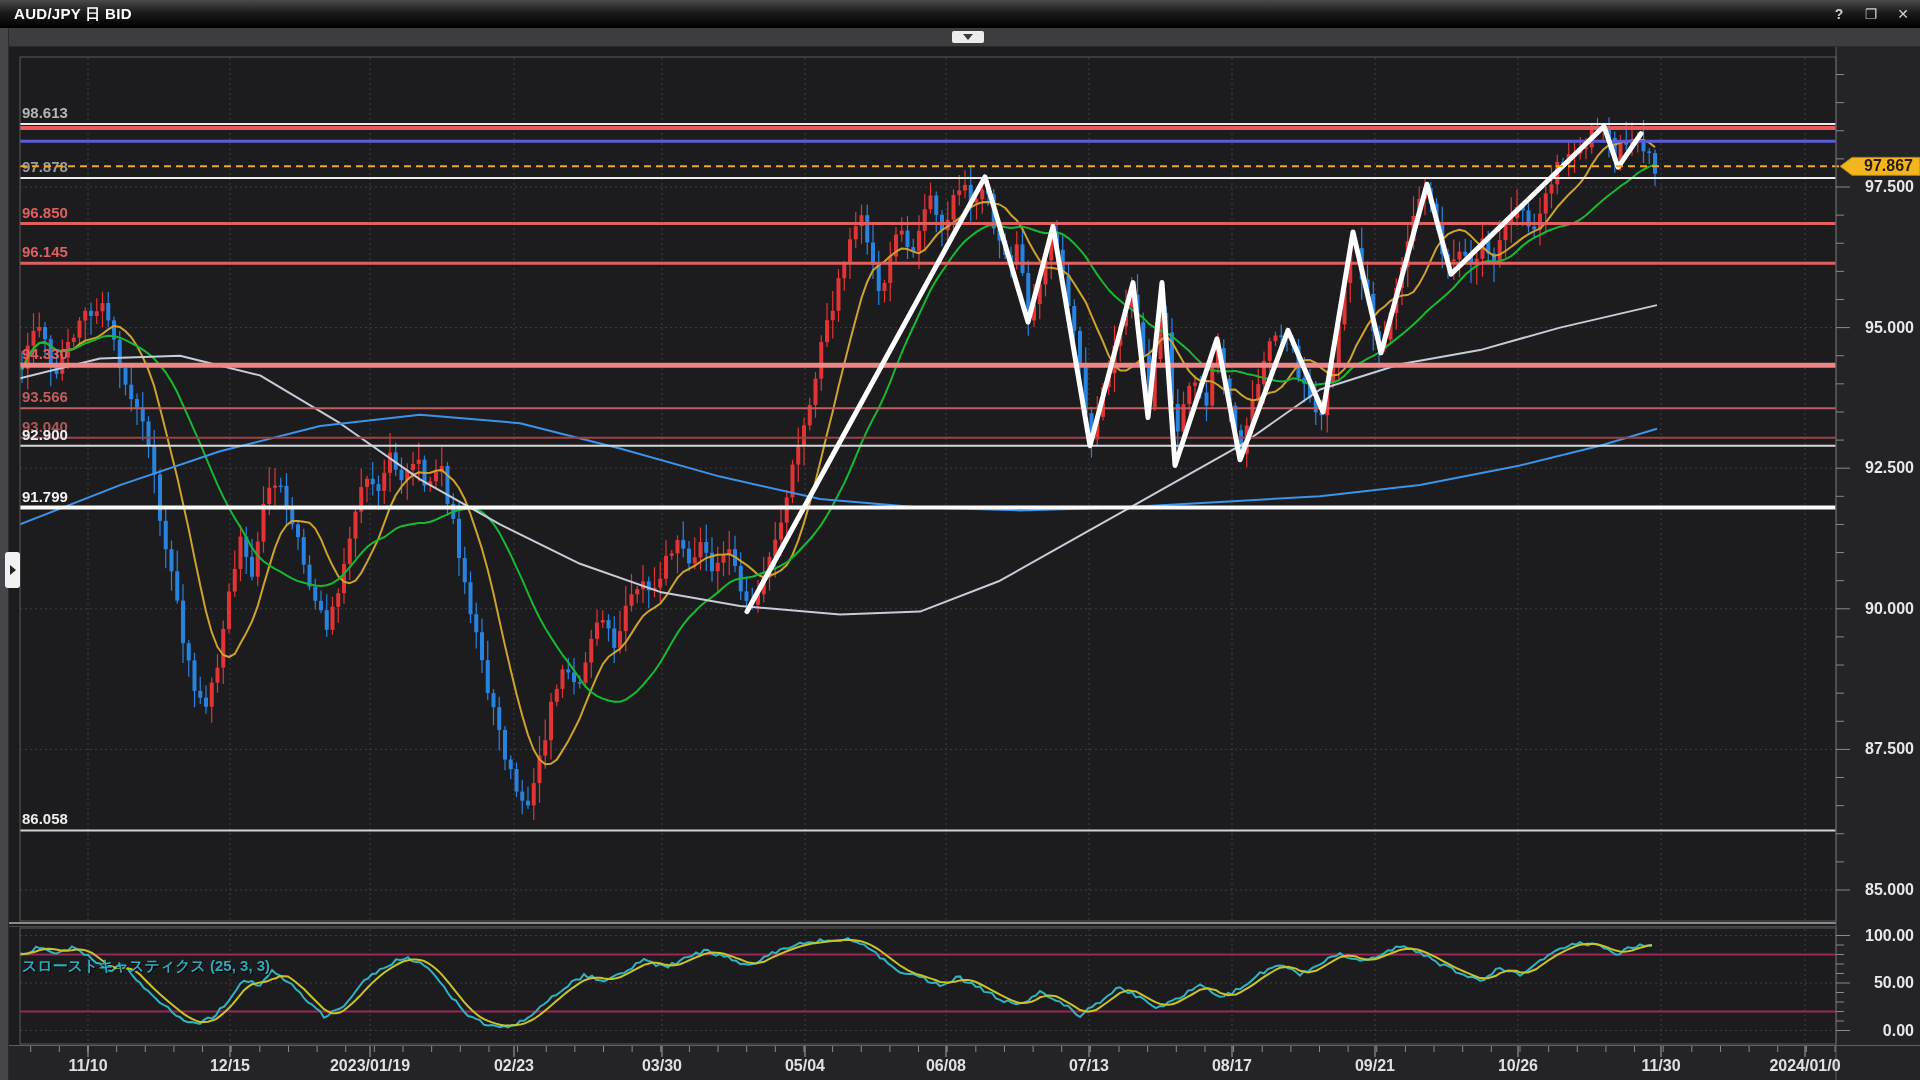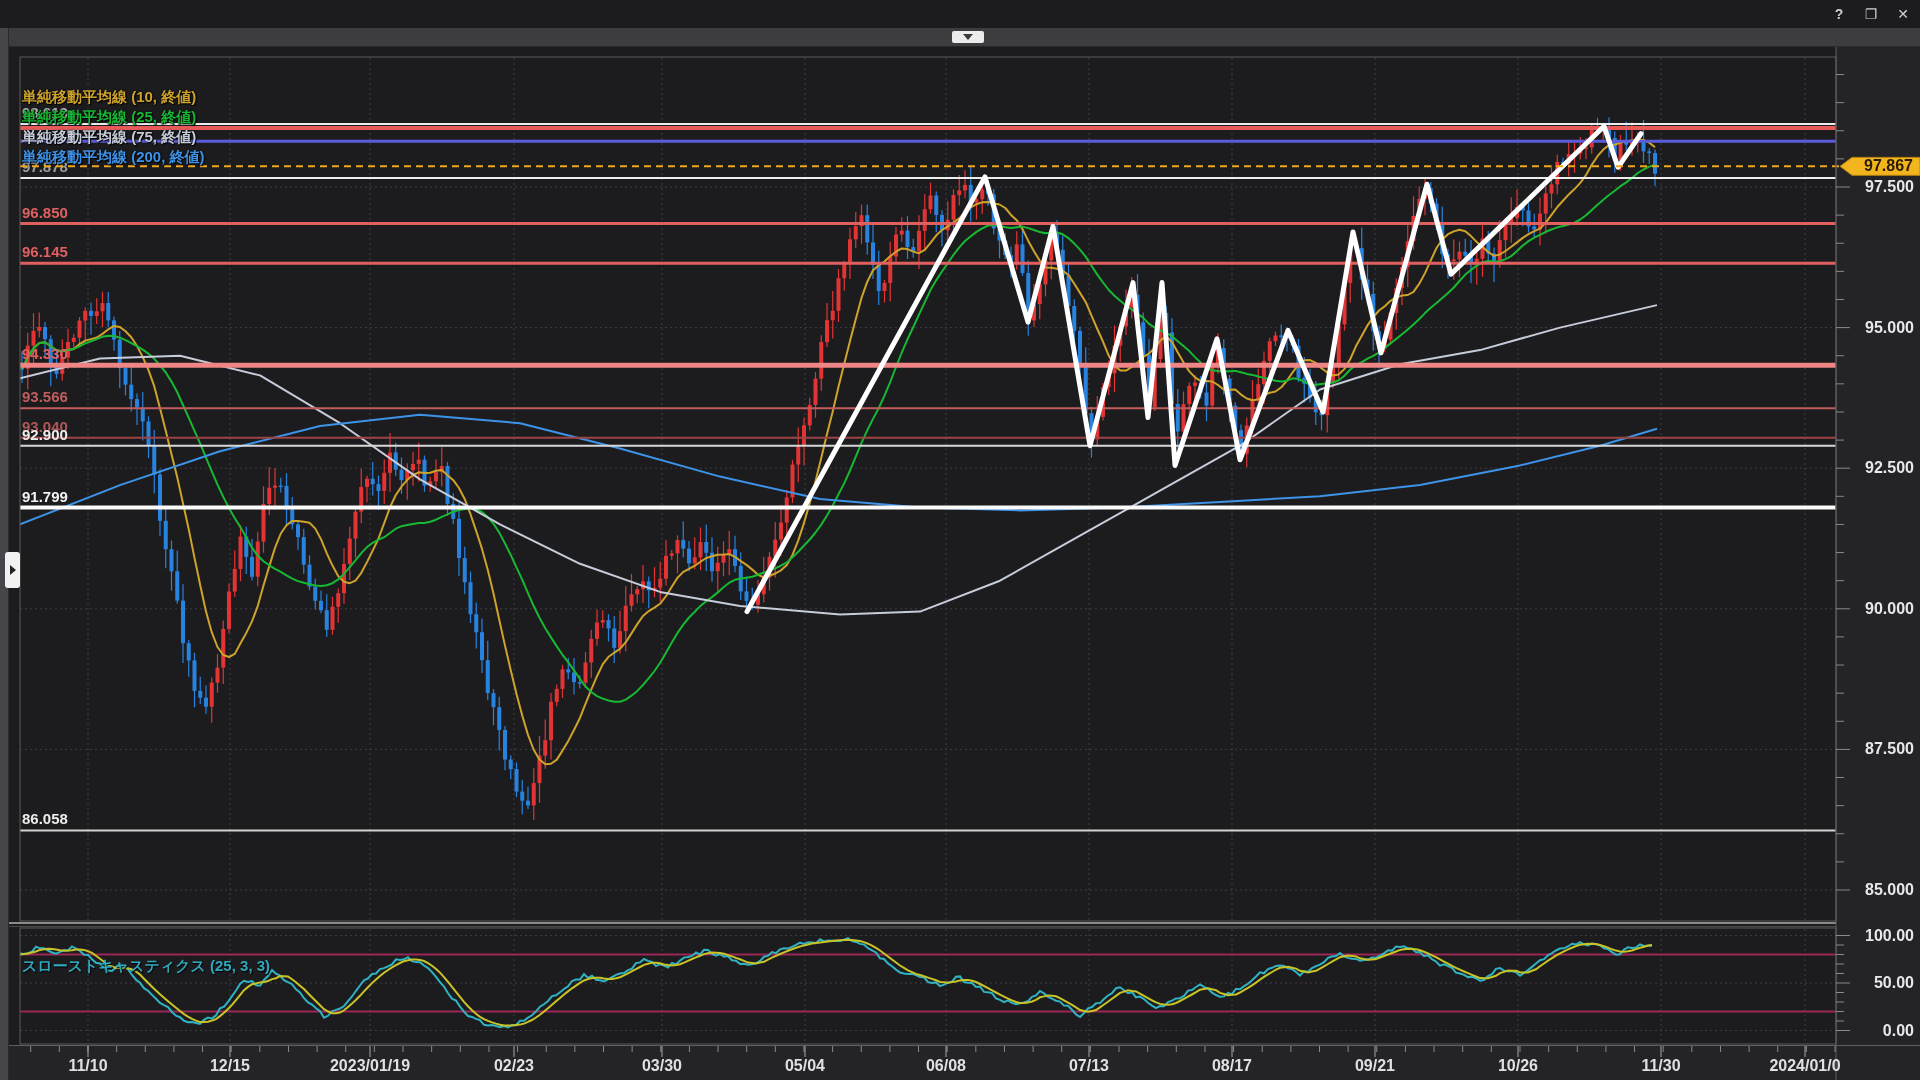--- a/index.html
+++ b/index.html
@@ -852,37 +852,34 @@
         <text x="1375" y="1071" fill="#e0e0e0" font-size="16" font-weight="bold" text-anchor="middle">09/21</text>
         <line x1="1518" y1="1046" x2="1518" y2="1057" stroke="#aaaaaa"></line>
         <text x="1518" y="1071" fill="#e0e0e0" font-size="16" font-weight="bold" text-anchor="middle">10/26</text>
         <line x1="1661" y1="1046" x2="1661" y2="1057" stroke="#aaaaaa"></line>
         <text x="1661" y="1071" fill="#e0e0e0" font-size="16" font-weight="bold" text-anchor="middle">11/30</text>
         <line x1="1805" y1="1046" x2="1805" y2="1057" stroke="#aaaaaa"></line>
         <text x="1805" y="1071" fill="#e0e0e0" font-size="16" font-weight="bold" text-anchor="middle">2024/01/0</text>
       </g>
     </svg>
 
+  <div id="titlebar">
+    <span class="title">AUD/JPY 日 BID</span>
+  </div>
   <div id="winbtns">
     <span class="winbtn">?</span>
     <span class="winbtn">❐</span>
     <span class="winbtn">✕</span>
   </div>
 
   <div id="toolbar"></div>
   <div id="collapse-btn">
     <span class="tri"></span>
   </div>
 
   <div id="leftstrip"></div>
   <div id="expand-handle">
     <span class="tri"></span>
   </div>
 
-  <div id="legend">
-    <div class="legend-row" style="color: rgb(207, 163, 43);">単純移動平均線 (10, 終値)</div>
-    <div class="legend-row" style="color: rgb(23, 184, 50);">単純移動平均線 (25, 終値)</div>
-    <div class="legend-row" style="color: rgb(198, 204, 217);">単純移動平均線 (75, 終値)</div>
-    <div class="legend-row" style="color: rgb(61, 147, 232);">単純移動平均線 (200, 終値)</div>
-  </div>
 
   <div id="stoch-label" style="color: rgb(47, 168, 188); margin-top: 25px;">スローストキャスティクス (25, 3, 3)</div>
 </div>
 
 </body></html>

